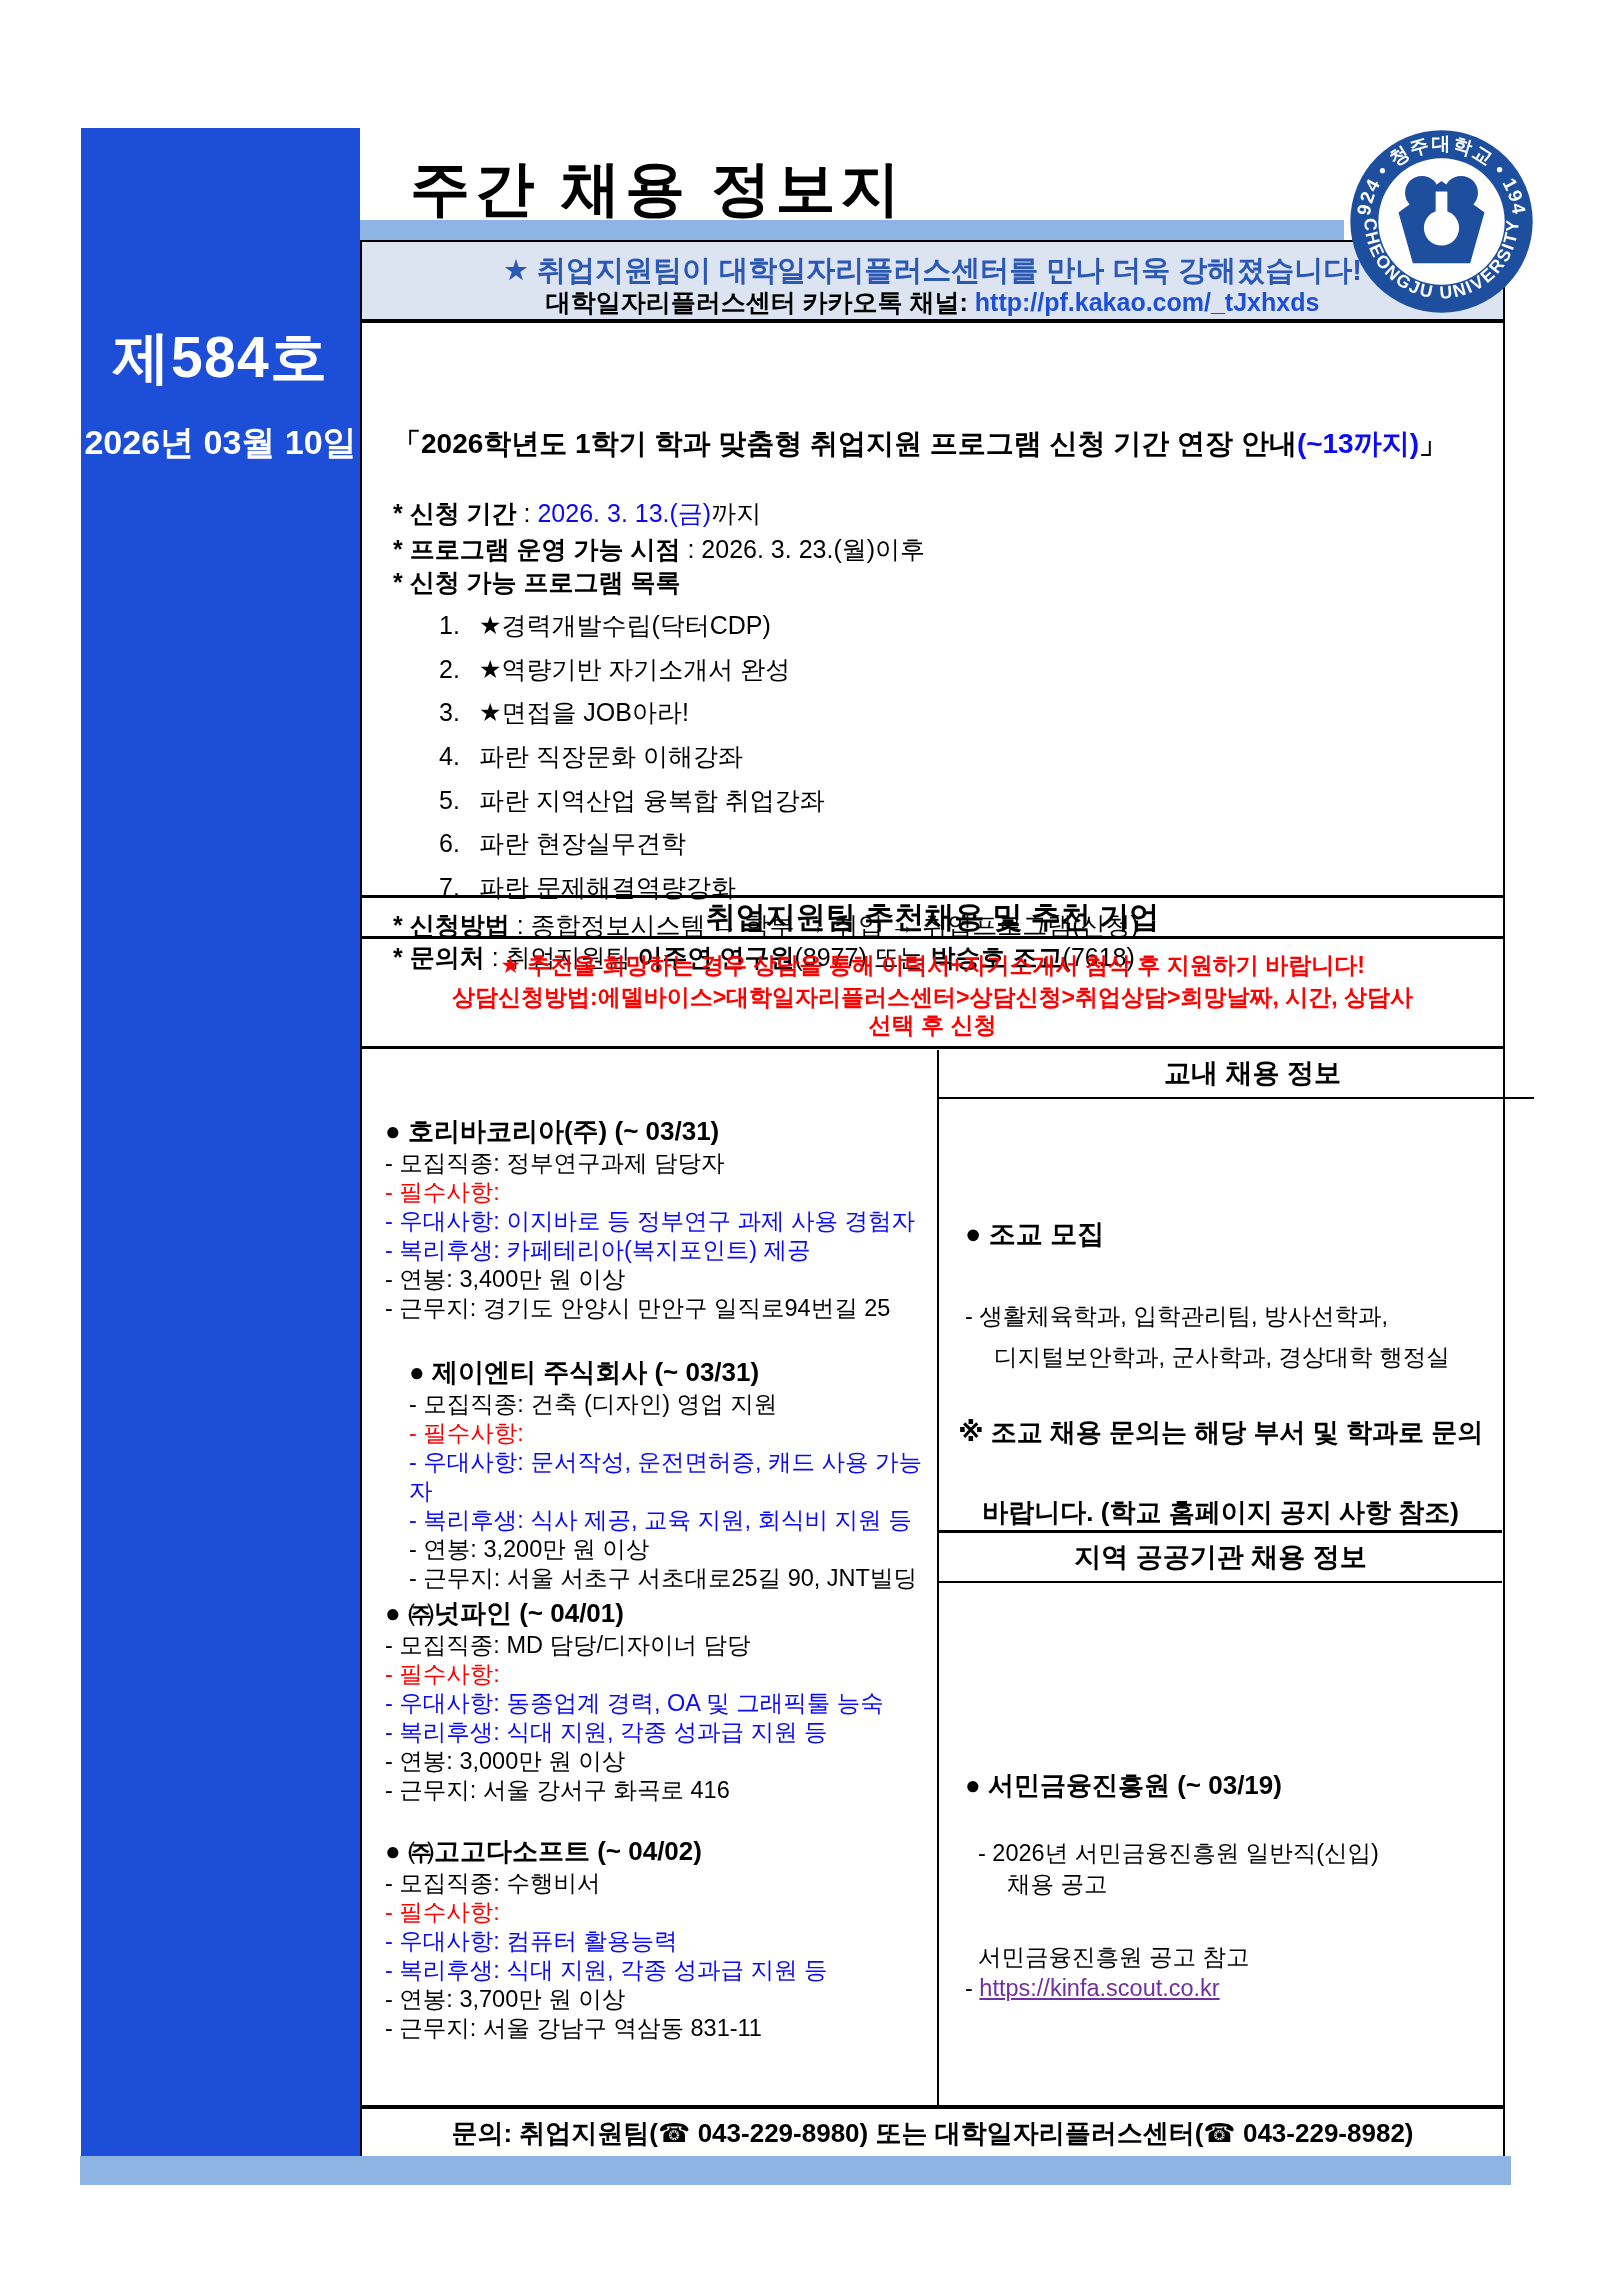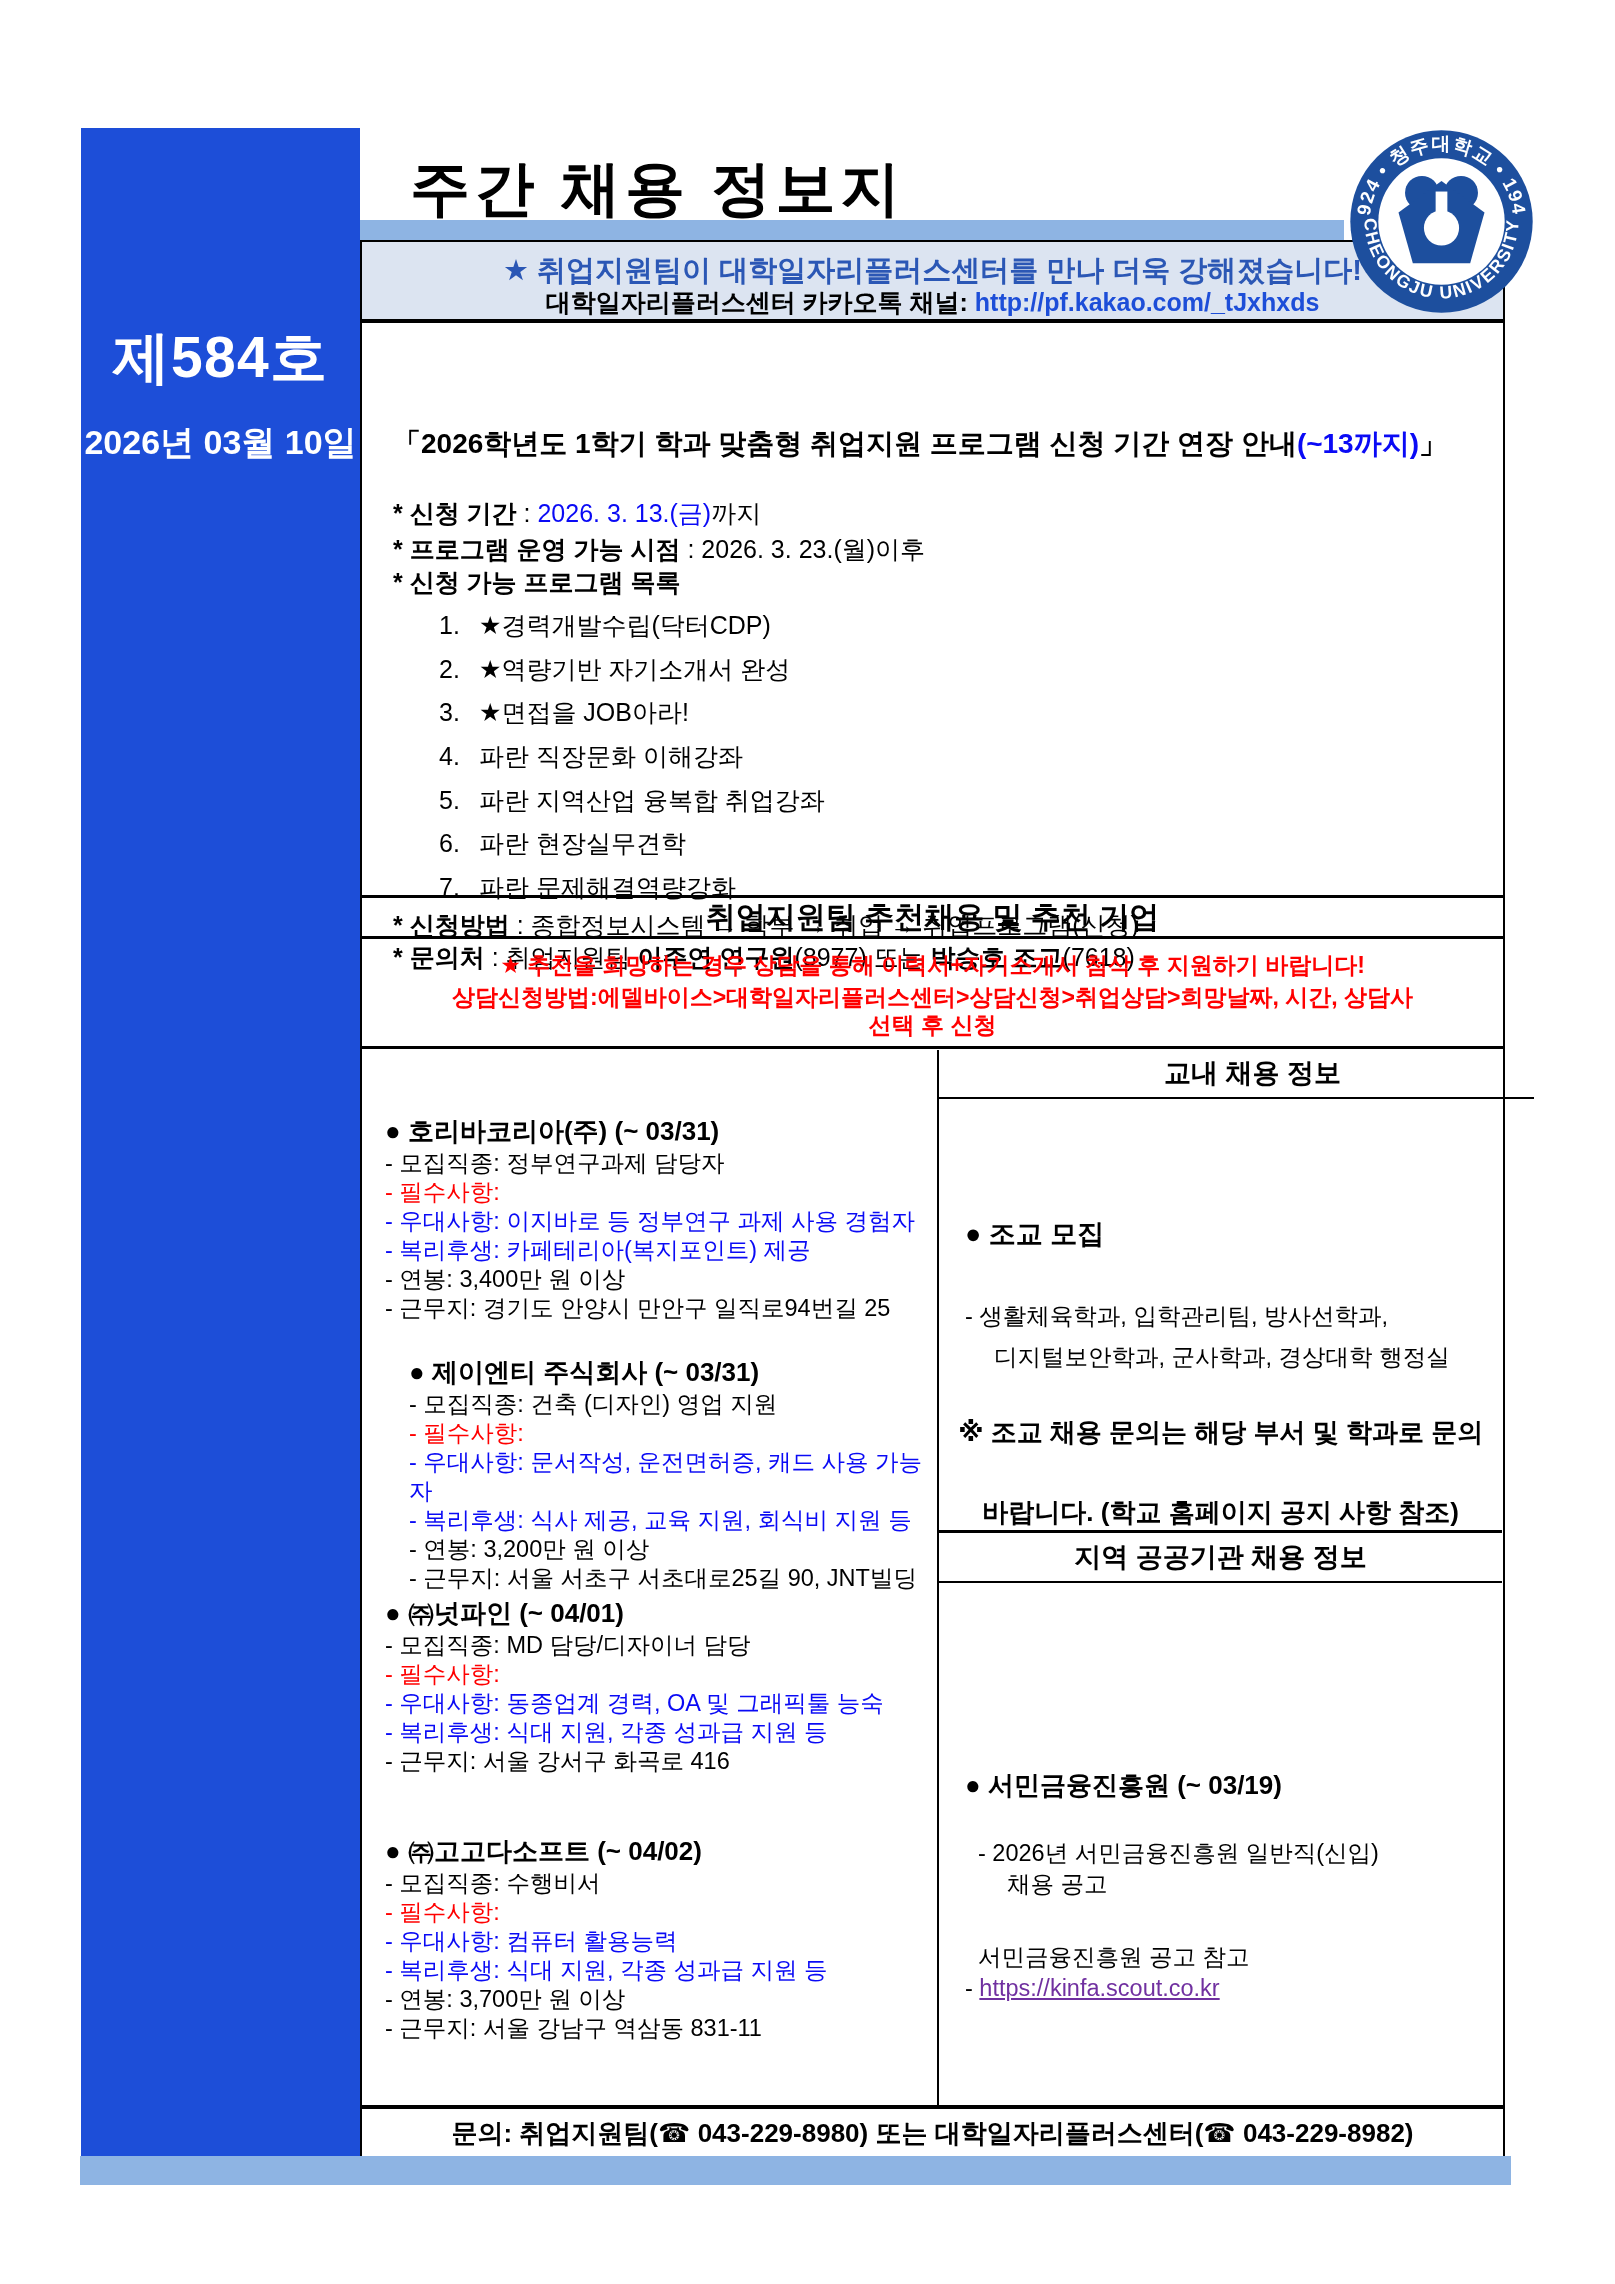--- a/index.html
+++ b/index.html
@@ -169,20 +169,21 @@
           <div class="cline">연봉: 3,200만 원 이상</div>
           <div class="cline">근무지: 서울 서초구 서초대로25길 90, JNT빌딩</div>
         </div>
 
         <div class="company" style="top:545px;">
           <div class="company-title">㈜넛파인 (~ 04/01)</div>
           <div class="cline">모집직종: MD 담당/디자이너 담당</div>
           <div class="cline red">필수사항:</div>
           <div class="cline blue">우대사항: 동종업계 경력, OA 및 그래픽툴 능숙</div>
           <div class="cline blue">복리후생: 식대 지원, 각종 성과급 지원 등</div>
+          <div class="cline">연봉: 3,000만 원 이상</div>
           <div class="cline">근무지: 서울 강서구 화곡로 416</div>
         </div>
 
         <div class="company" style="top:783px;">
           <div class="company-title">㈜고고다소프트 (~ 04/02)</div>
           <div class="cline">모집직종: 수행비서</div>
           <div class="cline red">필수사항:</div>
           <div class="cline blue">우대사항: 컴퓨터 활용능력</div>
           <div class="cline blue">복리후생: 식대 지원, 각종 성과급 지원 등</div>
           <div class="cline">연봉: 3,700만 원 이상</div>

